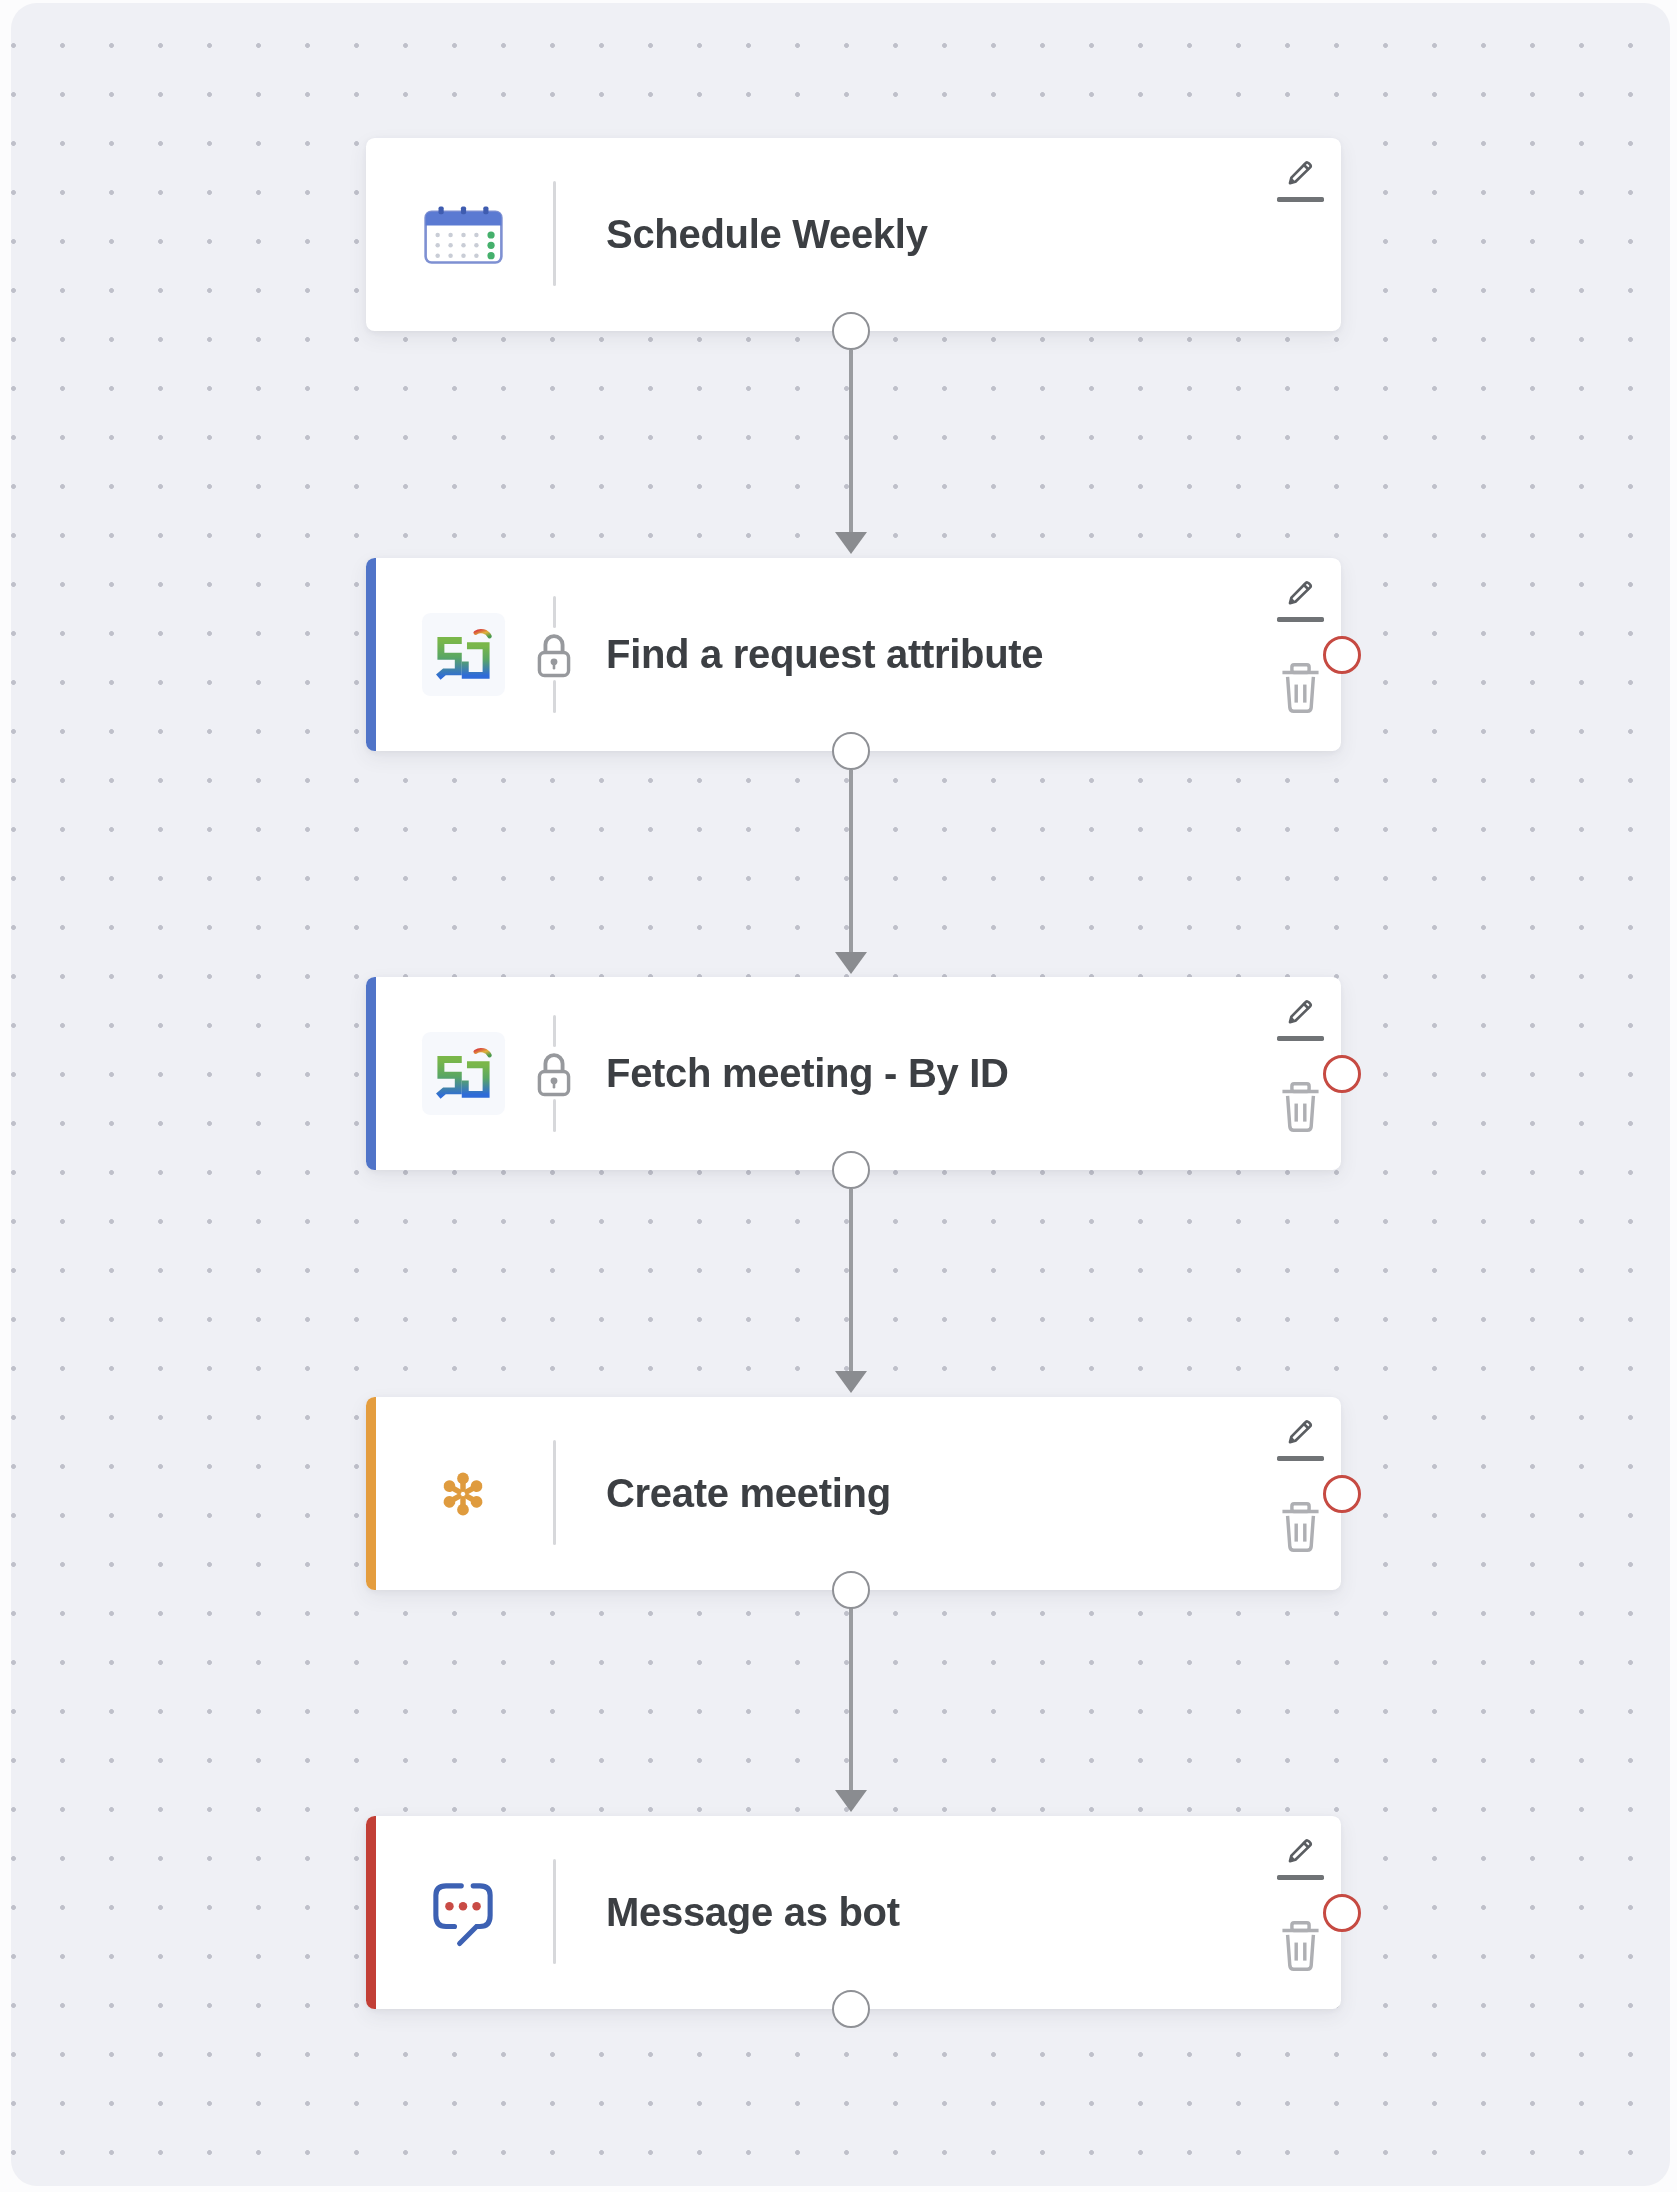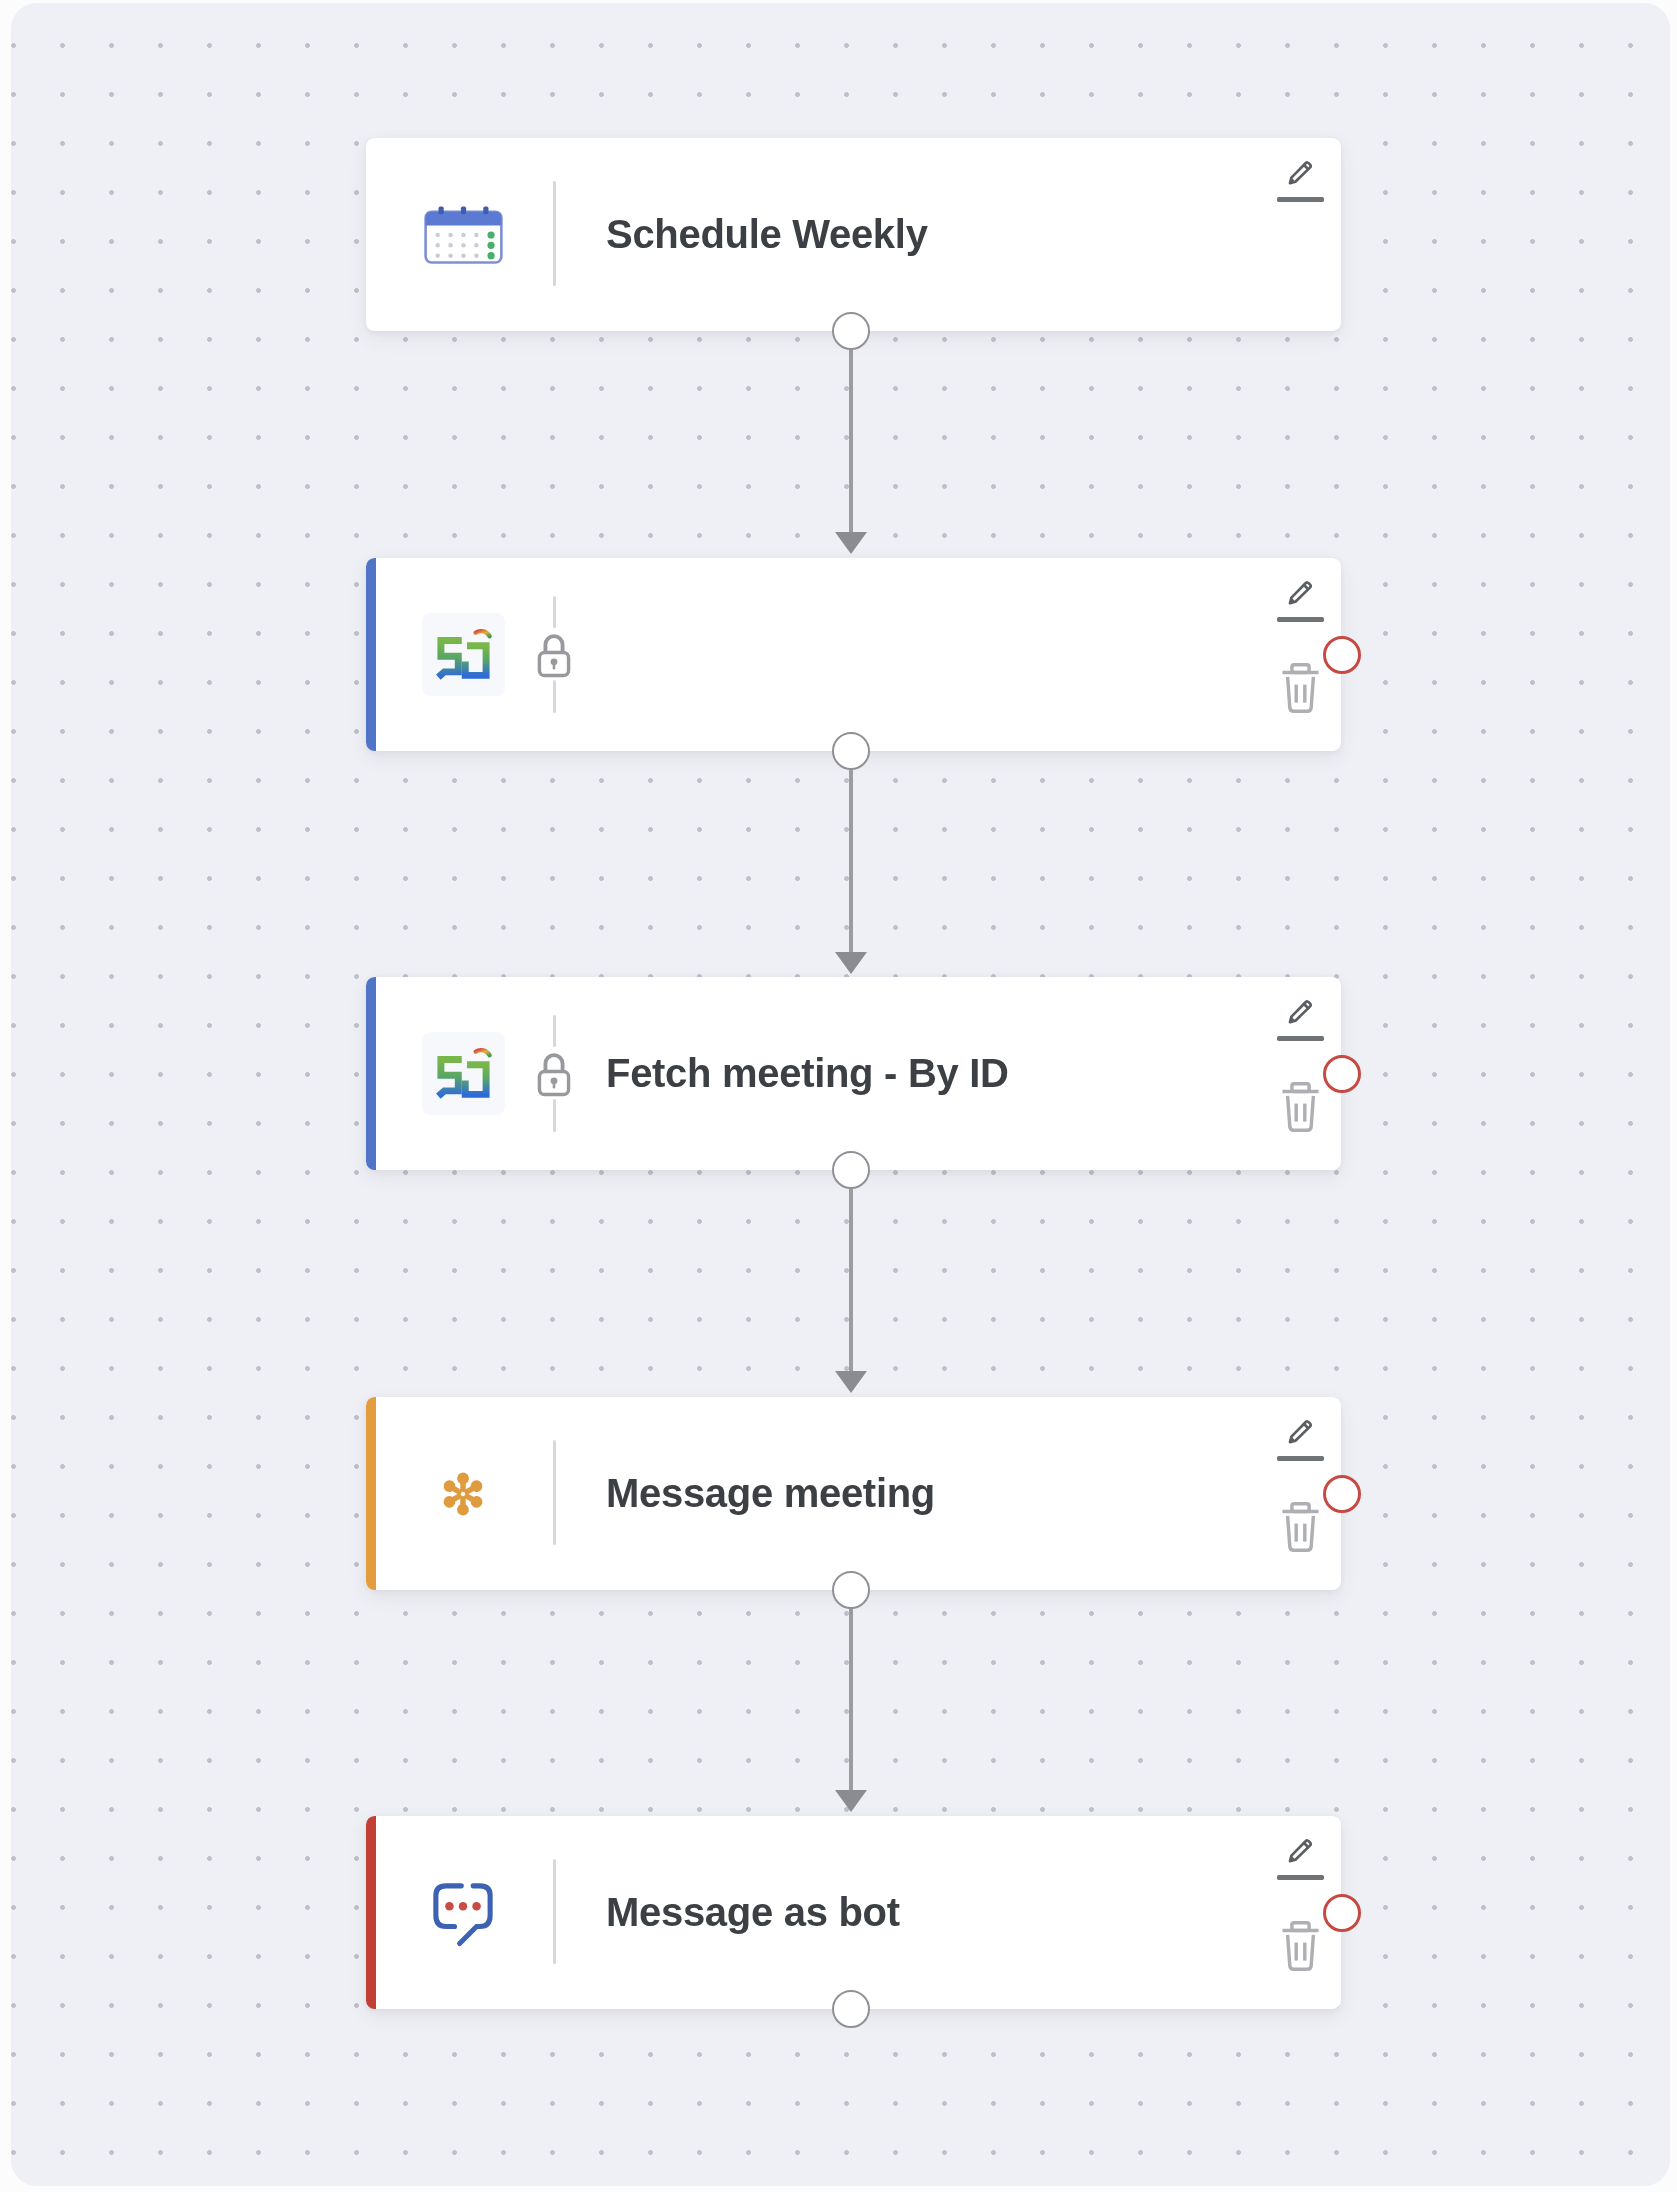--- a/index.html
+++ b/index.html
@@ -166,20 +166,21 @@
   <div class="vseg top"></div>
   <span class="lock">
     <svg width="38" height="48" viewBox="0 0 44 56">
       <path d="M12 26 V16 a10 10 0 0 1 20 0 V26" fill="none" stroke="#97999d" stroke-width="4.5"></path>
       <rect x="5" y="25" width="34" height="27" rx="6" fill="#ffffff" stroke="#97999d" stroke-width="4"></rect>
       <circle cx="22" cy="36" r="4" fill="#97999d"></circle>
       <rect x="20.5" y="38" width="3" height="7" rx="1.5" fill="#97999d"></rect>
     </svg>
   </span>
   <div class="vseg bot"></div>
+  <div class="title">Find a request attribute</div>
   <button class="edit-btn">
     <span>
       <svg width="40" height="40" viewBox="0 0 48 48">
         <g stroke="#5b5e62" stroke-width="3.2" fill="none" stroke-linejoin="round" stroke-linecap="round">
           <path d="M18.5 34.5 L12 36.2 L13.7 29.5 L31 12 Q32.6 10.4 34.8 12.6 L35.6 13.4 Q37.8 15.6 36.2 17.2 Z"></path>
           <path d="M28.8 14.4 l4.8 4.8"></path>
         </g>
         <path d="M13.7 29.5 L12 36.2 L18.5 34.5 Z" fill="#5b5e62"></path>
       </svg>
     </span>
@@ -281,21 +282,21 @@
             <circle cx="32" cy="12" r="7.5" stroke-width="0"></circle>
           </g>
         <g transform="rotate(300 32 32)">
             <line x1="32" y1="26" x2="32" y2="18"></line>
             <circle cx="32" cy="12" r="7.5" stroke-width="0"></circle>
           </g>
       </g>
     </svg>
   </div>
   <div class="vdivider"></div>
-  <div class="title">Message meeting</div>
+  <div class="title">Create meeting</div>
   <button class="edit-btn">
     <span>
       <svg width="40" height="40" viewBox="0 0 48 48">
         <g stroke="#5b5e62" stroke-width="3.2" fill="none" stroke-linejoin="round" stroke-linecap="round">
           <path d="M18.5 34.5 L12 36.2 L13.7 29.5 L31 12 Q32.6 10.4 34.8 12.6 L35.6 13.4 Q37.8 15.6 36.2 17.2 Z"></path>
           <path d="M28.8 14.4 l4.8 4.8"></path>
         </g>
         <path d="M13.7 29.5 L12 36.2 L18.5 34.5 Z" fill="#5b5e62"></path>
       </svg>
     </span>

